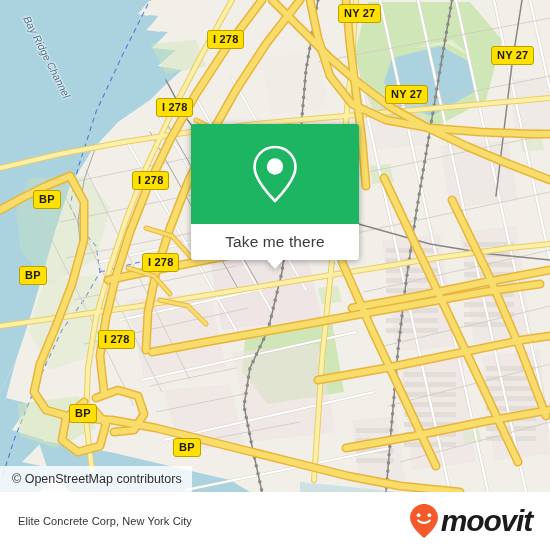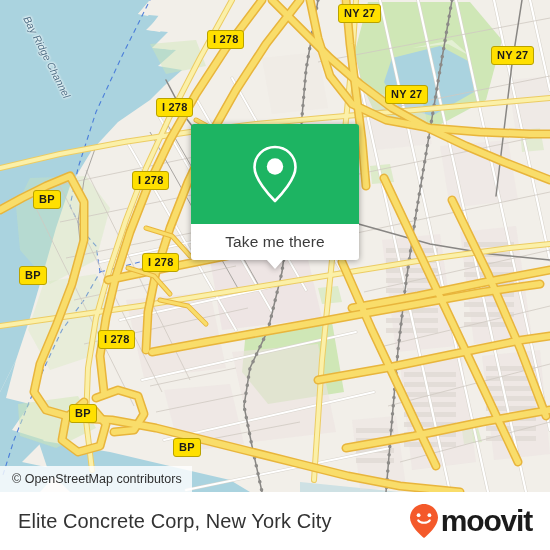--- a/index.html
+++ b/index.html
@@ -125,29 +125,30 @@
     width:550px;height:58px;
     background:#fff;
     display:flex;align-items:center;
     box-sizing:border-box;
     padding:0 16px 0 18px;
     overflow:hidden;
   }
   #footer-title{
     position:relative;
     color:#333;
-    font-size:20px;
+    font-size:11px;
     letter-spacing:.1px;
     z-index:2;
   }
   #brand{
     position:absolute;right:18px;top:50%;
     transform:translateY(-50%);
     display:flex;align-items:center;gap:2px;
     z-index:2;
+    font-style:italic;
   }
   #brand-word{
     color:#1b1b1b;
     font-size:30px;
     font-weight:bold;
     letter-spacing:-1.2px;
     line-height:30px;
   }
 </style>
 </head>

